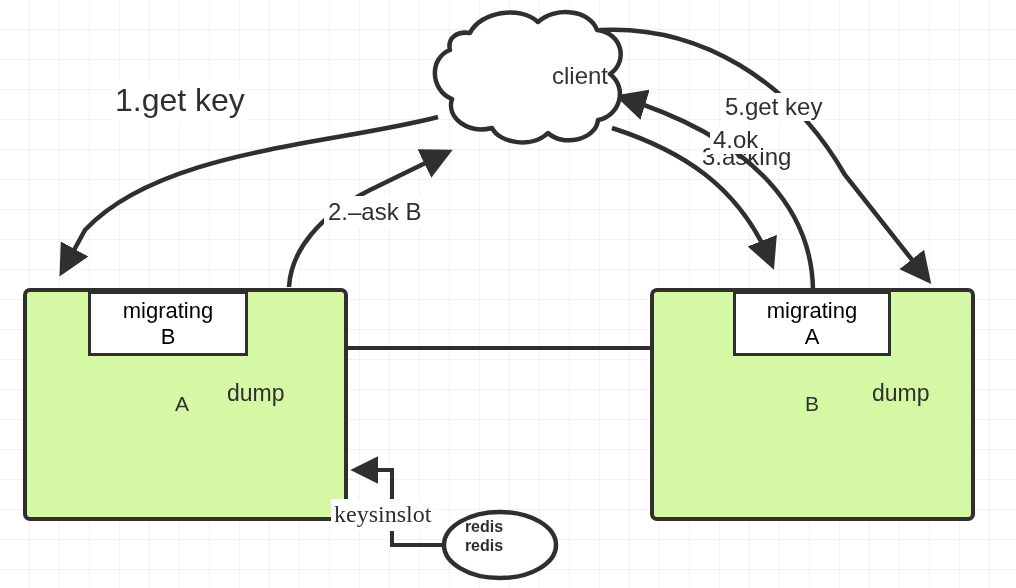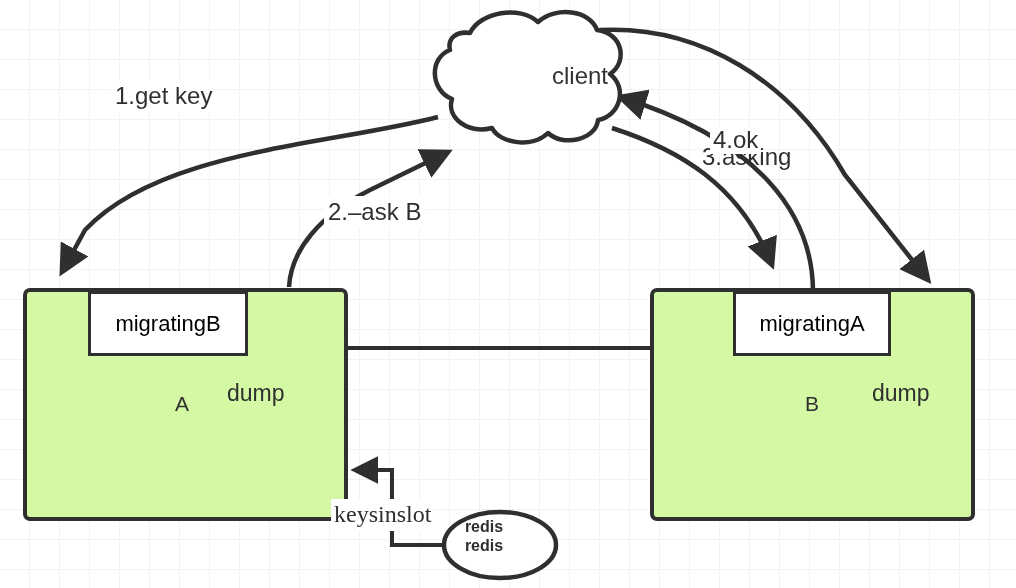--- a/index.html
+++ b/index.html
@@ -34,21 +34,21 @@
   }
   .green-box {
     background: #d5f8a5;
     border: 4px solid #2f2f2f;
     border-radius: 7px;
   }
   .white-box {
     background: #ffffff;
     border: 3px solid #2f2f2f;
     display: flex;
-    flex-direction: row;
+    flex-direction: column;
     align-items: center;
     justify-content: center;
     line-height: 1.18;
   }
   .plain-label {
     position: absolute;
     color: #2f2f2f;
     white-space: nowrap;
     line-height: 1.15;
   }
@@ -151,24 +151,25 @@
   <div class="node white-box" style="left:733px; top:291px; width:158px; height:65px; font-size:22px;">
     <span>migrating</span>
     <span>A</span>
   </div>
 
   <div class="ellipse-text" style="left:428px; top:517px; width:112px; font-size:16px;font-weight:bold;">
     <div>redis</div>
     <div>redis</div>
   </div>
 
-  <div class="plain-label label-bg" style="left:111px; top:80px; font-size:24px; padding:2px 4px;">1.get key</div>
+  <div class="plain-label label-bg" style="left:111px; top:80px; font-size:32px; padding:2px 4px;">1.get key</div>
 
   <div class="plain-label label-bg" style="left:324px; top:196px; font-size:24px; padding:2px 4px;">2.–ask B</div>
 
   <div class="plain-label" style="left:702px; top:143px; font-size:24px;">3.asking</div>
 
   <div class="plain-label label-bg" style="left:710px; top:126px; font-size:24px; padding:0 3px;">4.ok</div>
 
+  <div class="plain-label label-bg" style="left:722px; top:93px; font-size:24px; padding:0 3px;">5.get key</div>
 
   <div class="plain-label label-bg" style="left:331px; top:499px; font-size:24px; padding:2px 3px;font-family:Liberation Serif, serif;">keysinslot</div>
 
 </div>
 
 </body></html>

